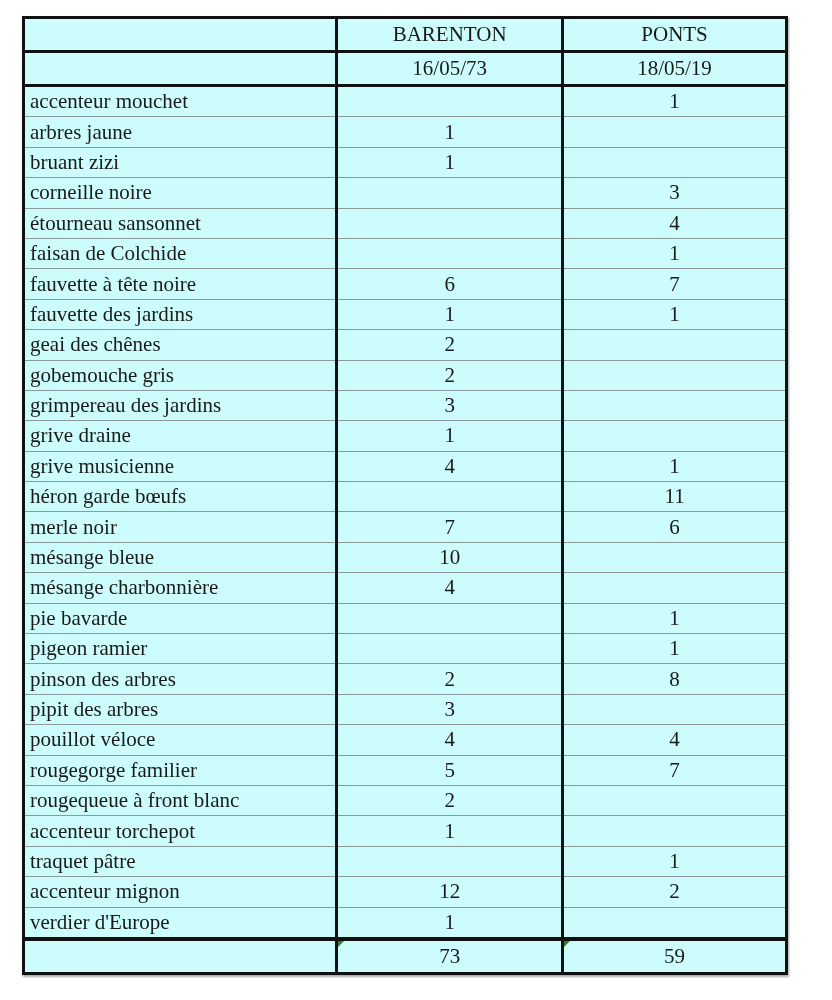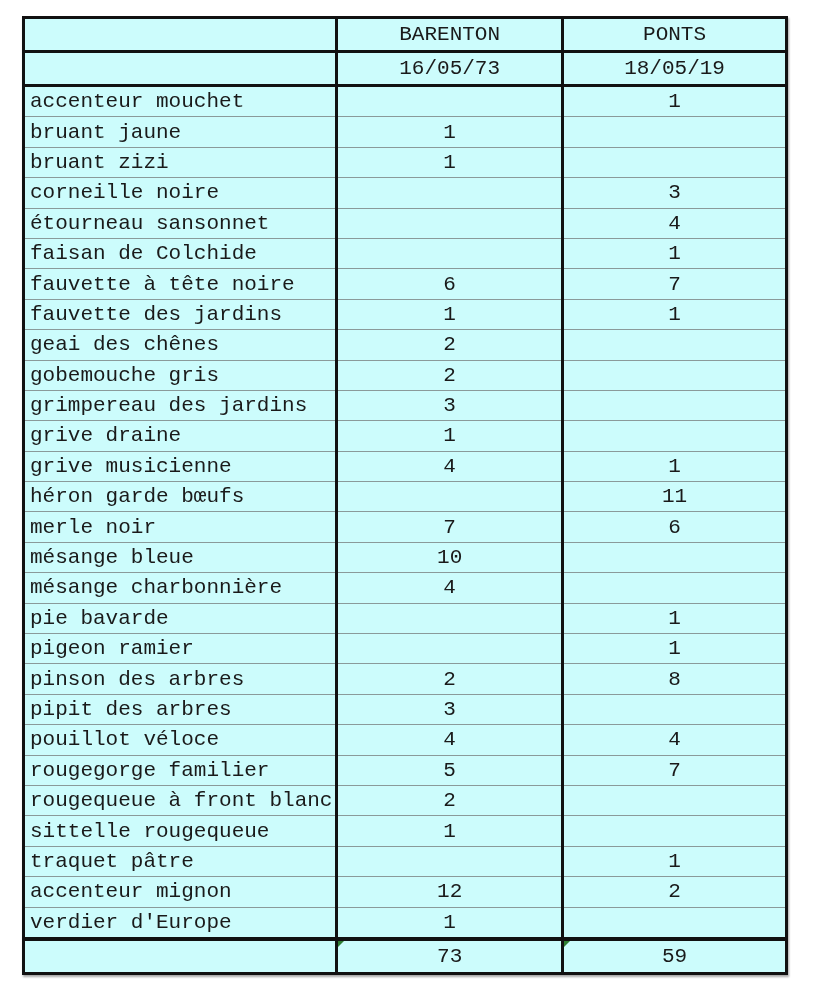--- a/index.html
+++ b/index.html
@@ -1,21 +1,21 @@
 <!DOCTYPE html>
 <html><head>
 <meta charset="utf-8">
 <style>
   html, body { margin: 0; padding: 0; background: #ffffff; }
   body { width: 832px; height: 1000px; position: relative; overflow: hidden; }
   .sheet {
     position: absolute; left: 22px; top: 16px;
     width: 766px;
     border-collapse: collapse;
-    font-family: Liberation Mono, monospace;
+    font-family: Liberation Serif, serif;
     color: #1a1a1a;
     background: #ccfcfc;
     box-shadow: 1px 2px 2px rgba(0,0,0,0.35);
   }
   .sheet td {
     padding: 0;
     font-size: 21px;
     line-height: 1;
     white-space: nowrap;
     overflow: hidden;
@@ -53,21 +53,21 @@
       <td class="name"></td>
       <td class="num c2">16/05/73</td>
       <td class="num c3">18/05/19</td>
     </tr>
   <tr class="data">
     <td class="name">accenteur mouchet</td>
     <td class="num c2"></td>
     <td class="num c3">1</td>
   </tr>
       <tr class="data">
-    <td class="name">bruant jaune</td>
+    <td class="name">arbres jaune</td>
     <td class="num c2">1</td>
     <td class="num c3"></td>
   </tr>
       <tr class="data">
     <td class="name">bruant zizi</td>
     <td class="num c2">1</td>
     <td class="num c3"></td>
   </tr>
       <tr class="data">
     <td class="name">corneille noire</td>
@@ -168,21 +168,21 @@
     <td class="name">rougegorge familier</td>
     <td class="num c2">5</td>
     <td class="num c3">7</td>
   </tr>
       <tr class="data">
     <td class="name">rougequeue à front blanc</td>
     <td class="num c2">2</td>
     <td class="num c3"></td>
   </tr>
       <tr class="data">
-    <td class="name">sittelle rougequeue</td>
+    <td class="name">accenteur torchepot</td>
     <td class="num c2">1</td>
     <td class="num c3"></td>
   </tr>
       <tr class="data">
     <td class="name">traquet pâtre</td>
     <td class="num c2"></td>
     <td class="num c3">1</td>
   </tr>
       <tr class="data">
     <td class="name">accenteur mignon</td>

